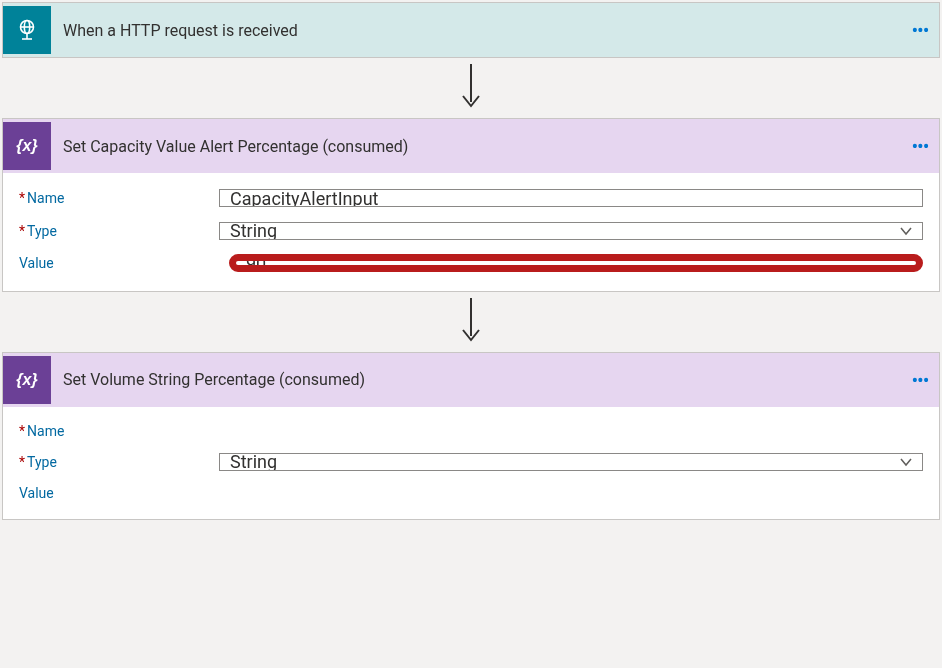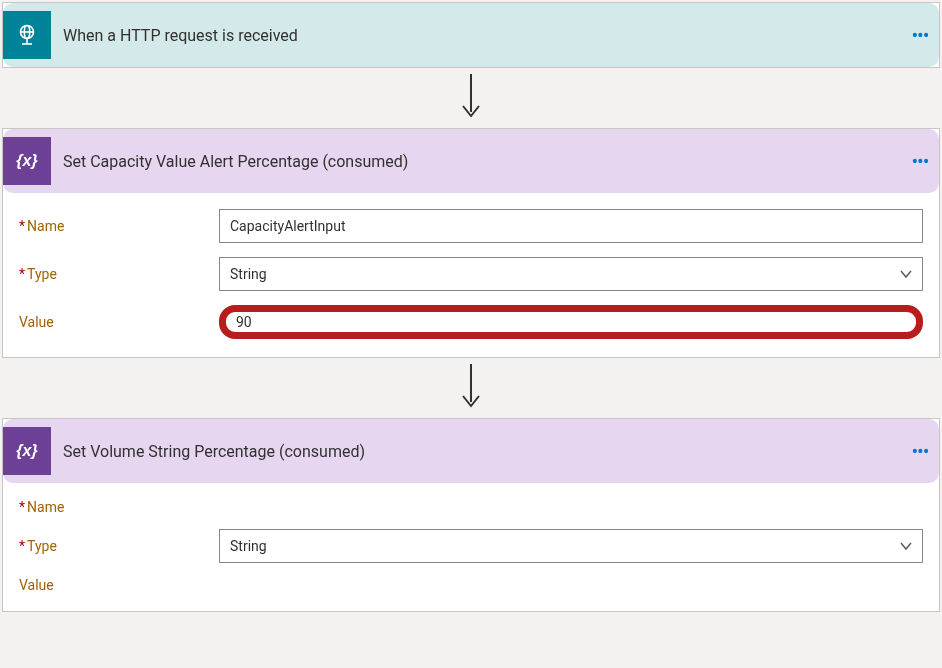--- a/index.html
+++ b/index.html
@@ -15,24 +15,23 @@
   }
   .canvas { width: 100%; }
   .card {
     border: 1px solid #c8c6c4;
     background: #ffffff;
     margin-bottom: 2px;
   }
   .card-header {
     display: flex;
     align-items: center;
-    height: 64px;
+    height: 54px;
     position: relative;
     cursor: pointer;
-    border-radius: 10px;
   }
   .card-trigger .card-header { background: #d4e9e9; }
   .card-trigger .card-icon   { background: #008299; }
   .card-action  .card-header { background: #e6d6f0; }
   .card-action  .card-icon   { background: #6b4096; }
   .card-icon {
     width: 48px; height: 48px;
     display: flex; align-items: center; justify-content: center;
     color: #fff; font-weight: 600;
     flex: 0 0 48px;
@@ -53,43 +52,43 @@
     letter-spacing: -3px;
   }
   .card-body {
     padding: 16px 16px 18px 16px;
   }
   .field-row {
     display: flex;
     align-items: center;
     margin-bottom: 14px;
   }
-  .field-row:last-child { margin-bottom: 0; }
+  .field-row:last-child { margin-bottom: 0; gap: 10px; }
   .field-label {
     width: 200px;
     flex: 0 0 200px;
     font-size: 14px;
-    color: #a16207;
+    color: #0369a1;
   }
   .req::before {
     content: "*";
     color: #a80000;
     margin-right: 2px;
   }
   .field-control {
     flex: 1 1 auto;
     position: relative;
   }
   .input, .select {
     width: 100%;
     border: 1px solid #8a8886;
     background: #fff;
-    height: 34px;
+    height: 18px;
     padding: 0 10px;
-    font-size: 14px;
+    font-size: 18px;
     font-family: inherit;
     color: #323130;
     outline: none;
   }
   .select { padding-right: 30px; appearance: none; }
   .chev {
     position: absolute;
     right: 10px; top: 50%;
     transform: translateY(-50%);
     pointer-events: none;

